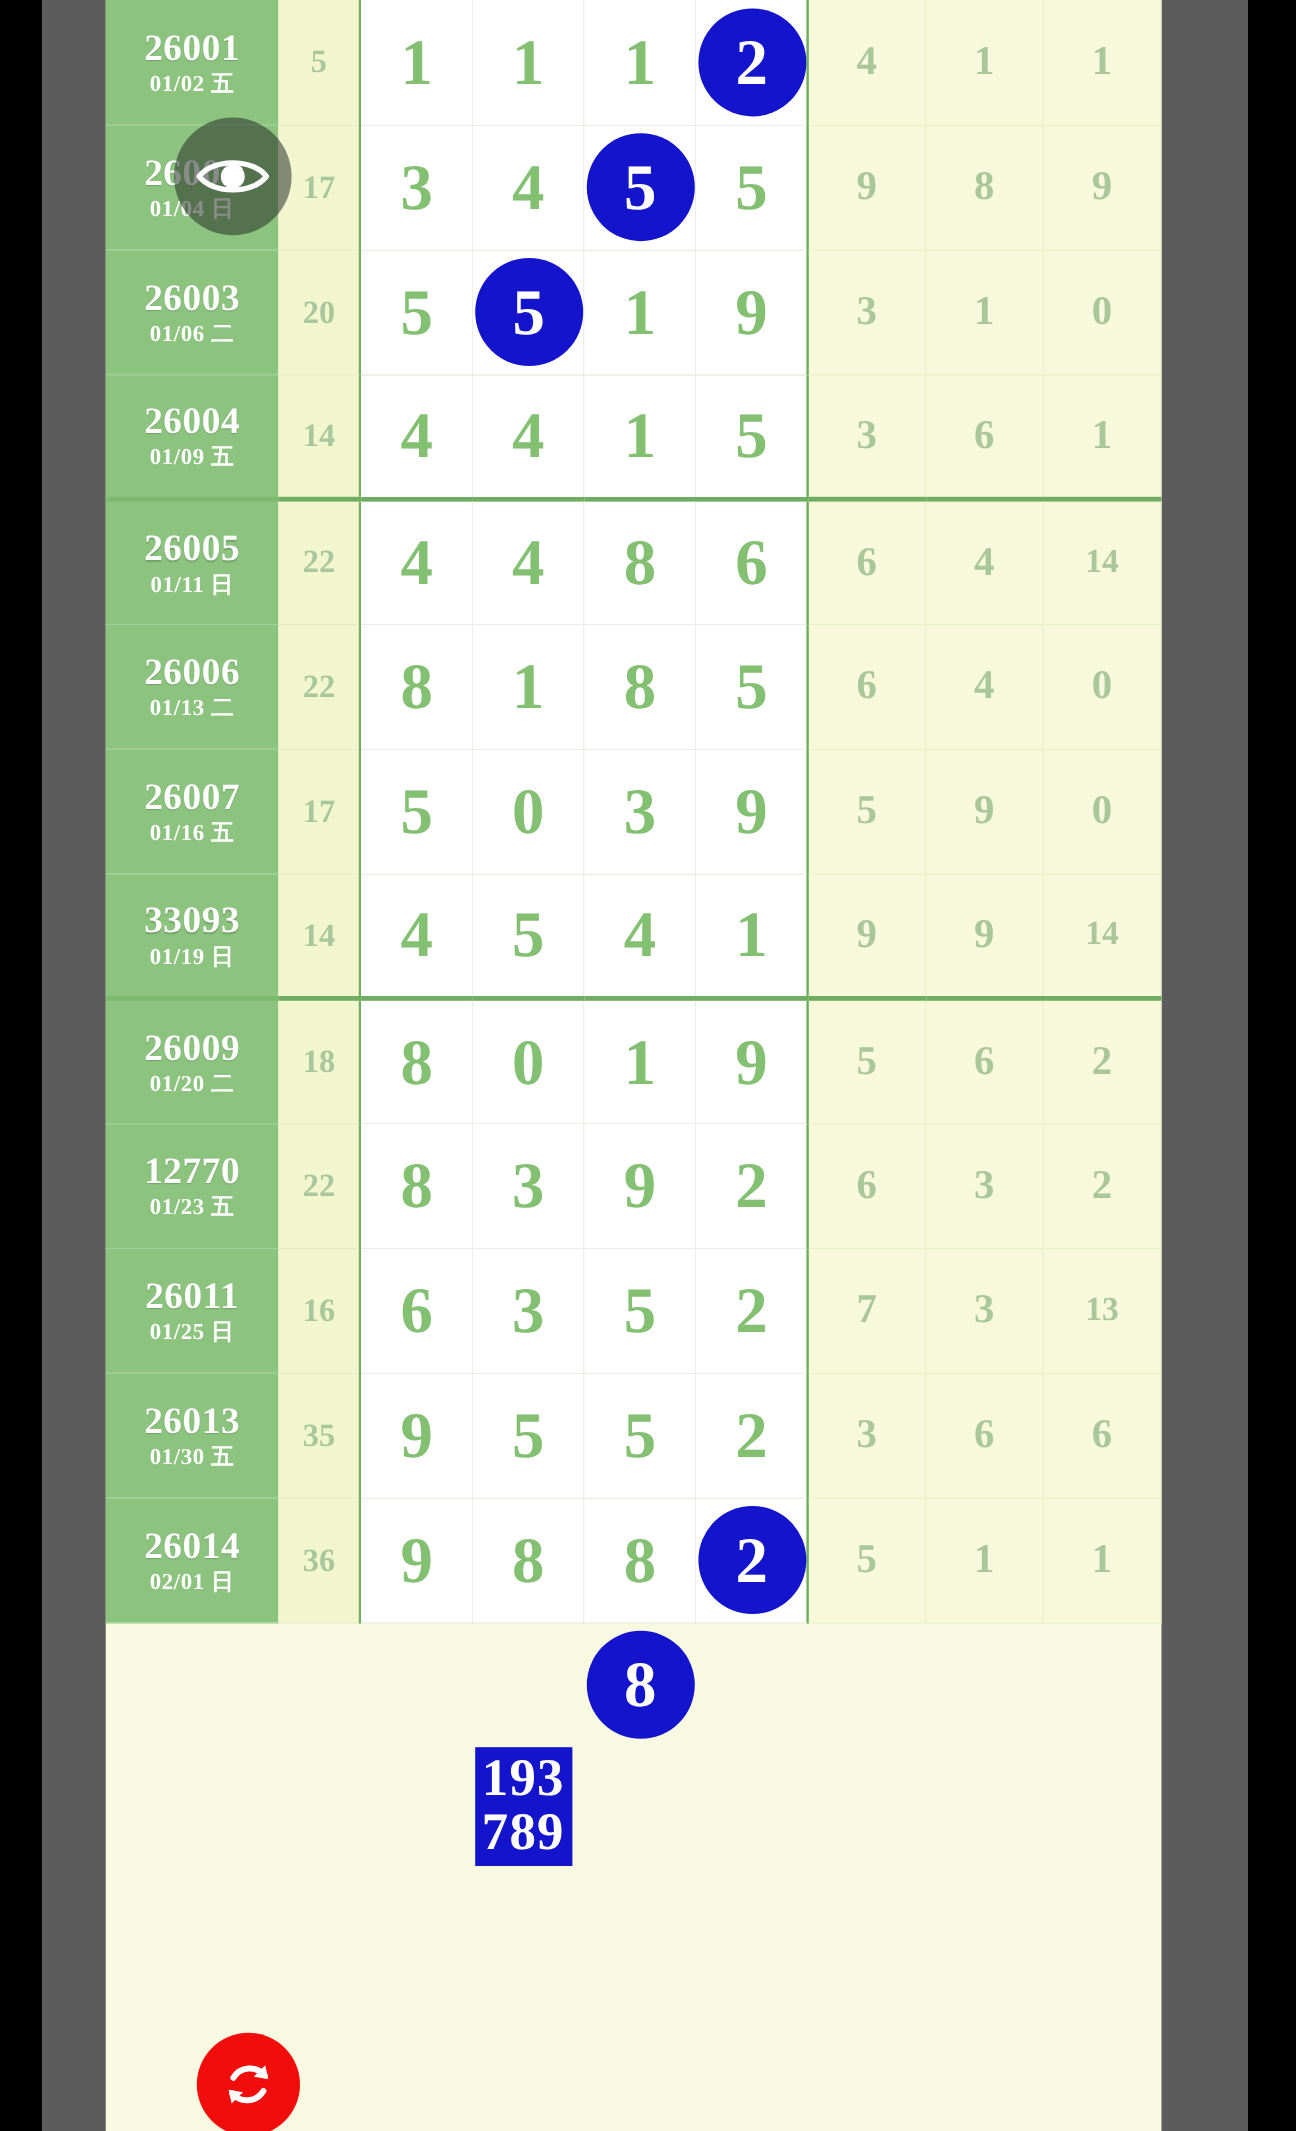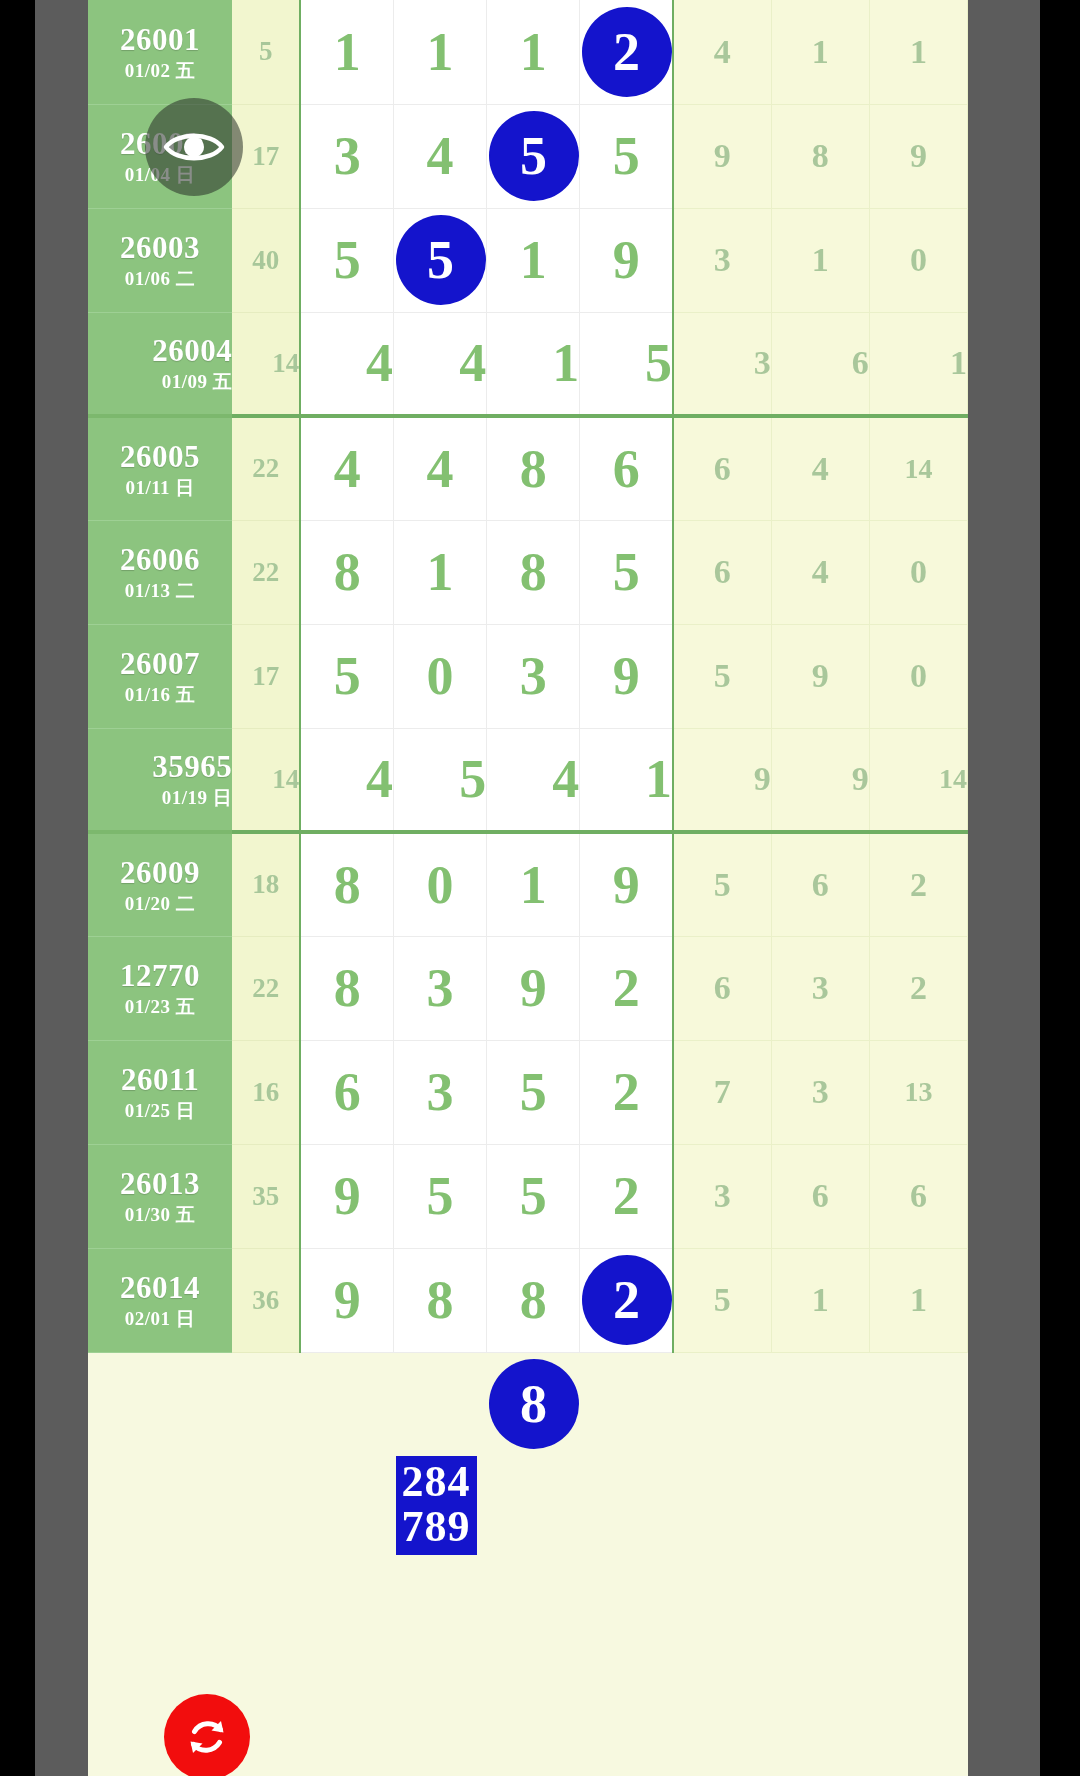--- a/index.html
+++ b/index.html
@@ -99,21 +99,21 @@
     background: #f7f9da;
     color: #a9c79b;
     font-size: 34px;
     font-weight: bold;
     border-bottom: 1px solid #eaf0c8;
     border-right: 1px solid #eaf0c8;
   }
   td.extra.small { font-size: 28px; }
 
   
-  tr.block-end td { border-bottom: 4px solid #6fae62; text-align: right; }
+  tr.block-end td { border-bottom: 4px solid #6fae62; }
   tr.block-end td.label { border-bottom: 4px solid #7cb86d; }
 
   
   td.empty-main  { background: #ffffff; border-bottom: 1px solid #ececec; border-right: 1px solid #ececec; }
   td.empty-main.last { border-right: 2px solid #6fae62; }
   td.empty-sum   { background: #f2f6cf; border-bottom: 1px solid #e6ecc0; border-right: 2px solid #6fae62; }
   td.empty-extra { background: #f7f9da; border-bottom: 1px solid #eaf0c8; border-right: 1px solid #eaf0c8; }
 
   
   #overlay {
@@ -213,21 +213,21 @@
             <td class="main last">5</td>
             <td class="extra">9</td>
             <td class="extra">8</td>
             <td class="extra">9</td>
           </tr>
           <tr>
             <td class="label">
               <span class="issue">26003</span>
               <span class="date">01/06 二</span>
             </td>
-            <td class="sum">40</td>
+            <td class="sum">20</td>
             <td class="main">5</td>
             <td class="main">5</td>
             <td class="main">1</td>
             <td class="main last">9</td>
             <td class="extra">3</td>
             <td class="extra">1</td>
             <td class="extra">0</td>
           </tr>
           <tr class="block-end">
             <td class="label">
@@ -280,21 +280,21 @@
             <td class="main">5</td>
             <td class="main">0</td>
             <td class="main">3</td>
             <td class="main last">9</td>
             <td class="extra">5</td>
             <td class="extra">9</td>
             <td class="extra">0</td>
           </tr>
           <tr class="block-end">
             <td class="label">
-              <span class="issue">35965</span>
+              <span class="issue">33093</span>
               <span class="date">01/19 日</span>
             </td>
             <td class="sum">14</td>
             <td class="main">4</td>
             <td class="main">5</td>
             <td class="main">4</td>
             <td class="main last">1</td>
             <td class="extra">9</td>
             <td class="extra">9</td>
             <td class="extra small">14</td>
@@ -378,21 +378,21 @@
           <line x1="417.50341659683824" y1="187.30800724654648" x2="380.49658340316176" y2="228.69199275345352" stroke="#1414cc" stroke-width="7"></line>
           <line x1="510.50341659683824" y1="1331.3080072465466" x2="473.49658340316176" y2="1372.6919927534534" stroke="#1414cc" stroke-width="7"></line>
           <line x1="414.1088086152863" y1="1431.9032812308567" x2="382.5" y2="1460" stroke="#1414cc" stroke-width="7"></line>
         </svg>
         <div class="marker" style="left: 494.5px; top: 8px; width: 88px; height: 88px;">2</div>
         <div class="marker" style="left: 401.5px; top: 112px; width: 88px; height: 88px;">5</div>
         <div class="marker" style="left: 308.5px; top: 216px; width: 88px; height: 88px;">5</div>
         <div class="marker" style="left: 494.5px; top: 1256px; width: 88px; height: 88px;">2</div>
         <div class="marker" style="left: 401.5px; top: 1360px; width: 88px; height: 88px;">8</div>
         <div class="pred-box" style="left: 307.5px; top: 1456px;">
-          <span>284</span>
+          <span>193</span>
           <span>789</span>
         </div>
       </div>
 
     <div class="fab" id="eye-fab">
       <svg width="62" height="40" viewBox="0 0 62 40" aria-hidden="true">
         <path d="M3 20 C14 5, 48 5, 59 20 C48 35, 14 35, 3 20 Z" fill="none" stroke="#ffffff" stroke-width="4.5" stroke-linejoin="round"></path>
         <path d="M31 10 a10 10 0 1 0 0.01 0 Z M35 11 a4.6 4.6 0 1 0 0.01 0 Z" fill="#ffffff"></path>
       </svg>
     </div>

